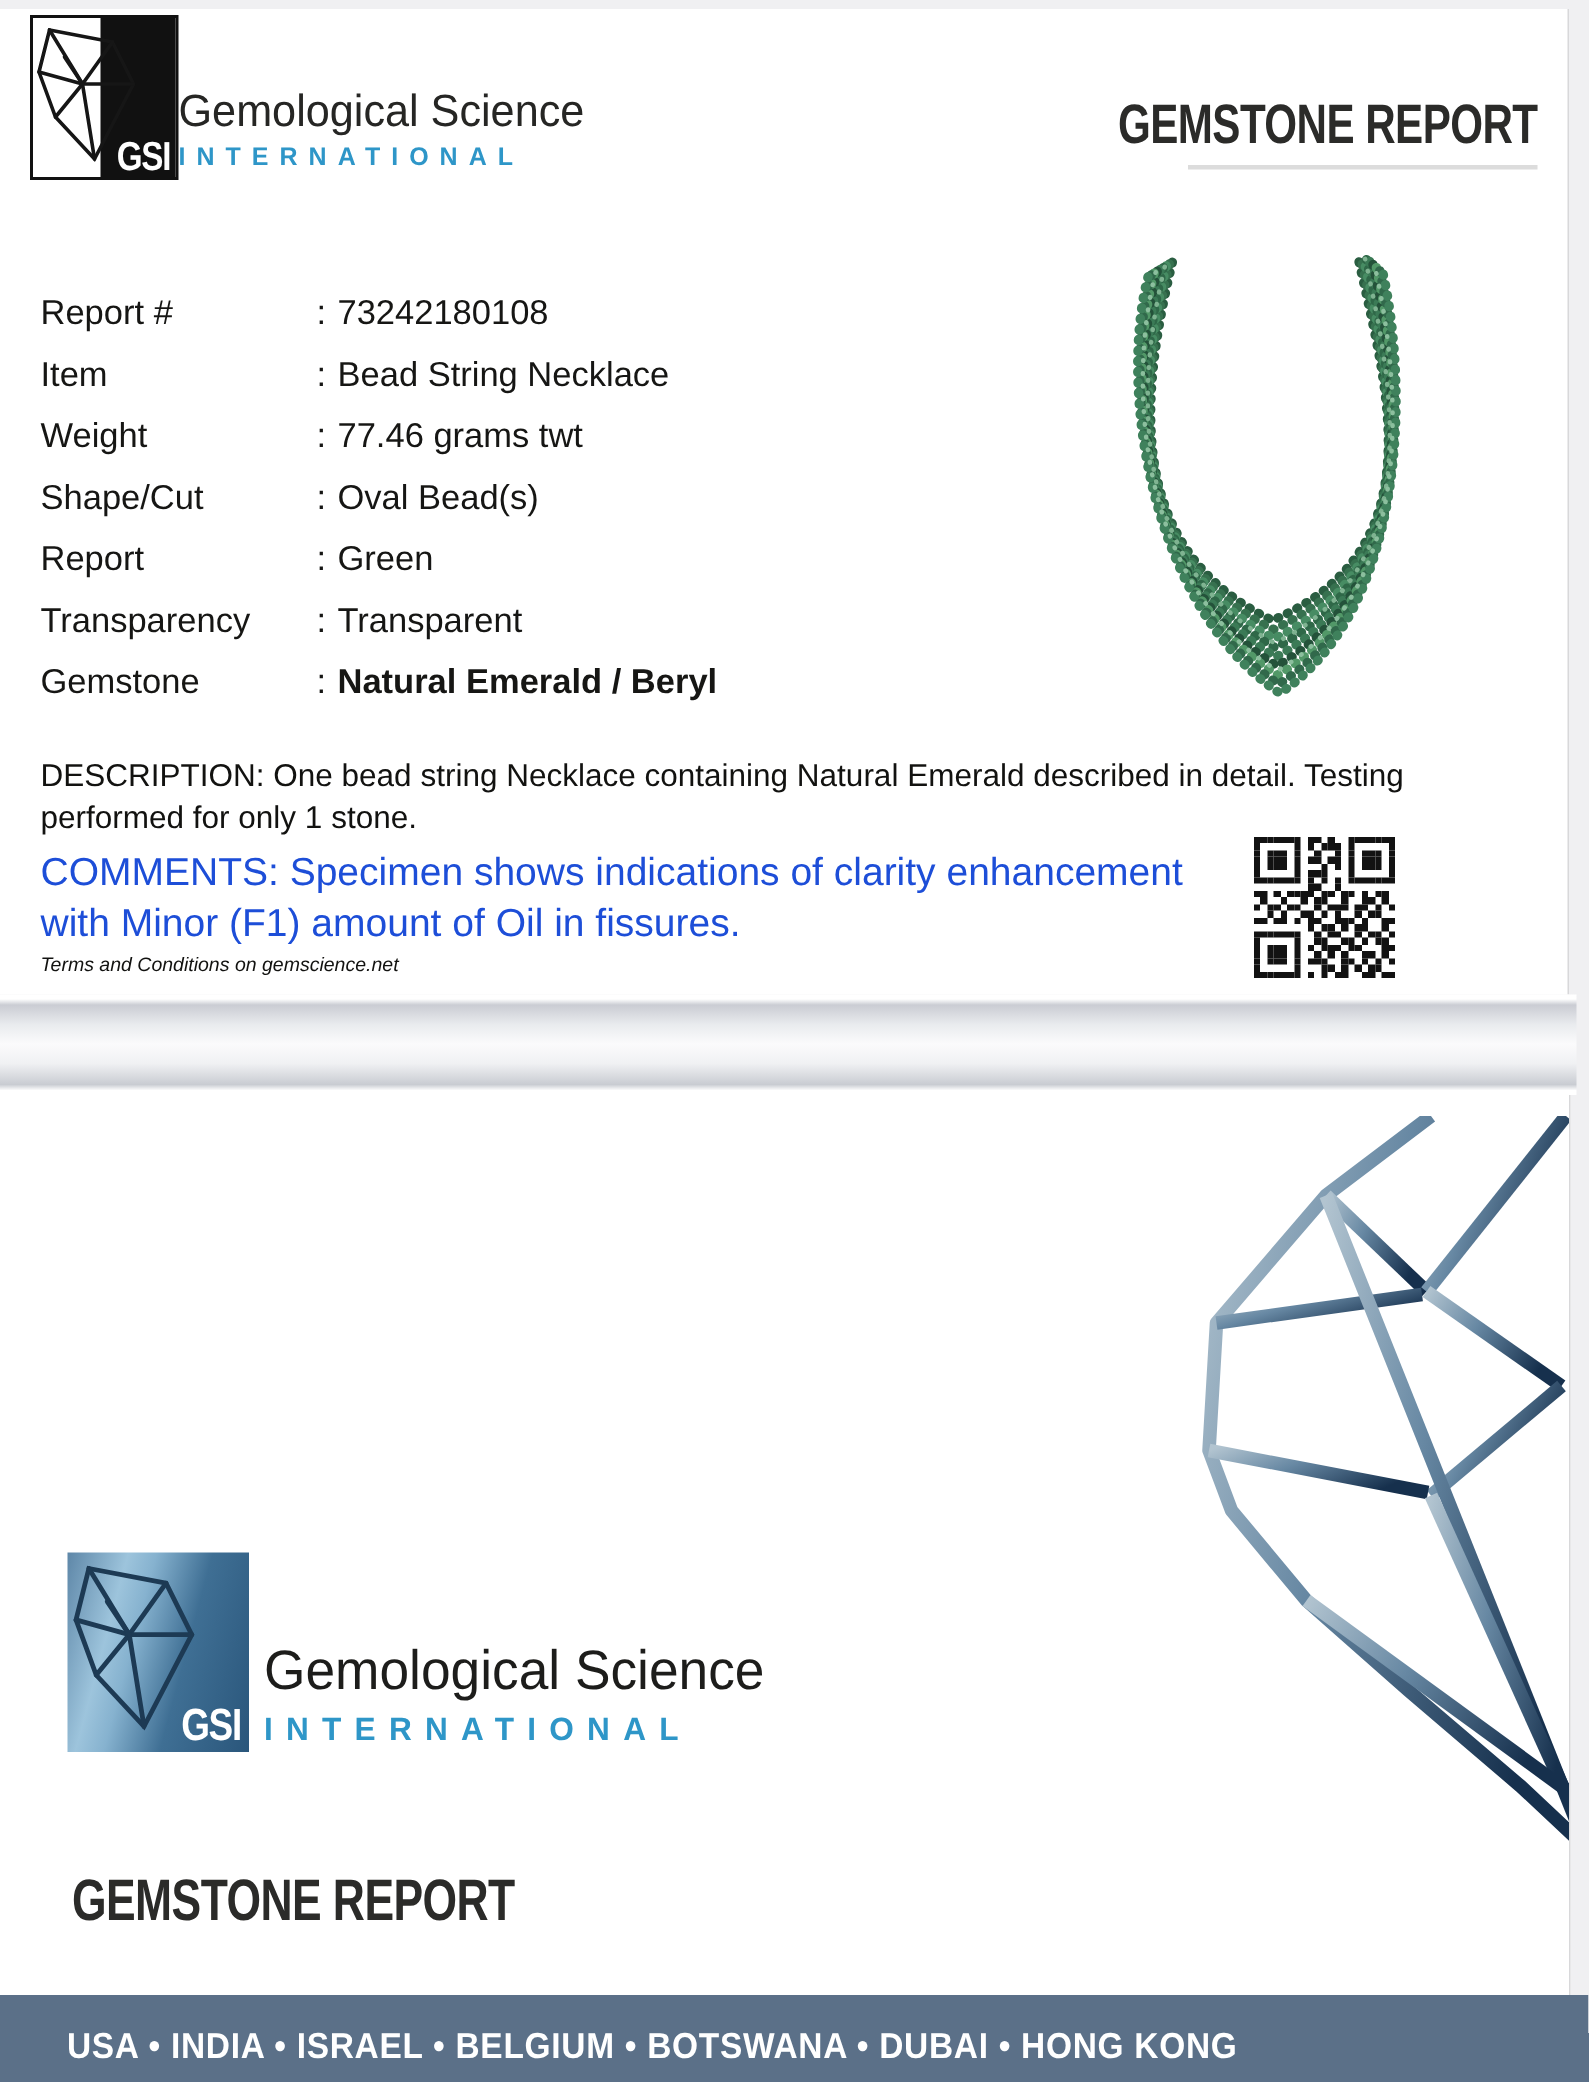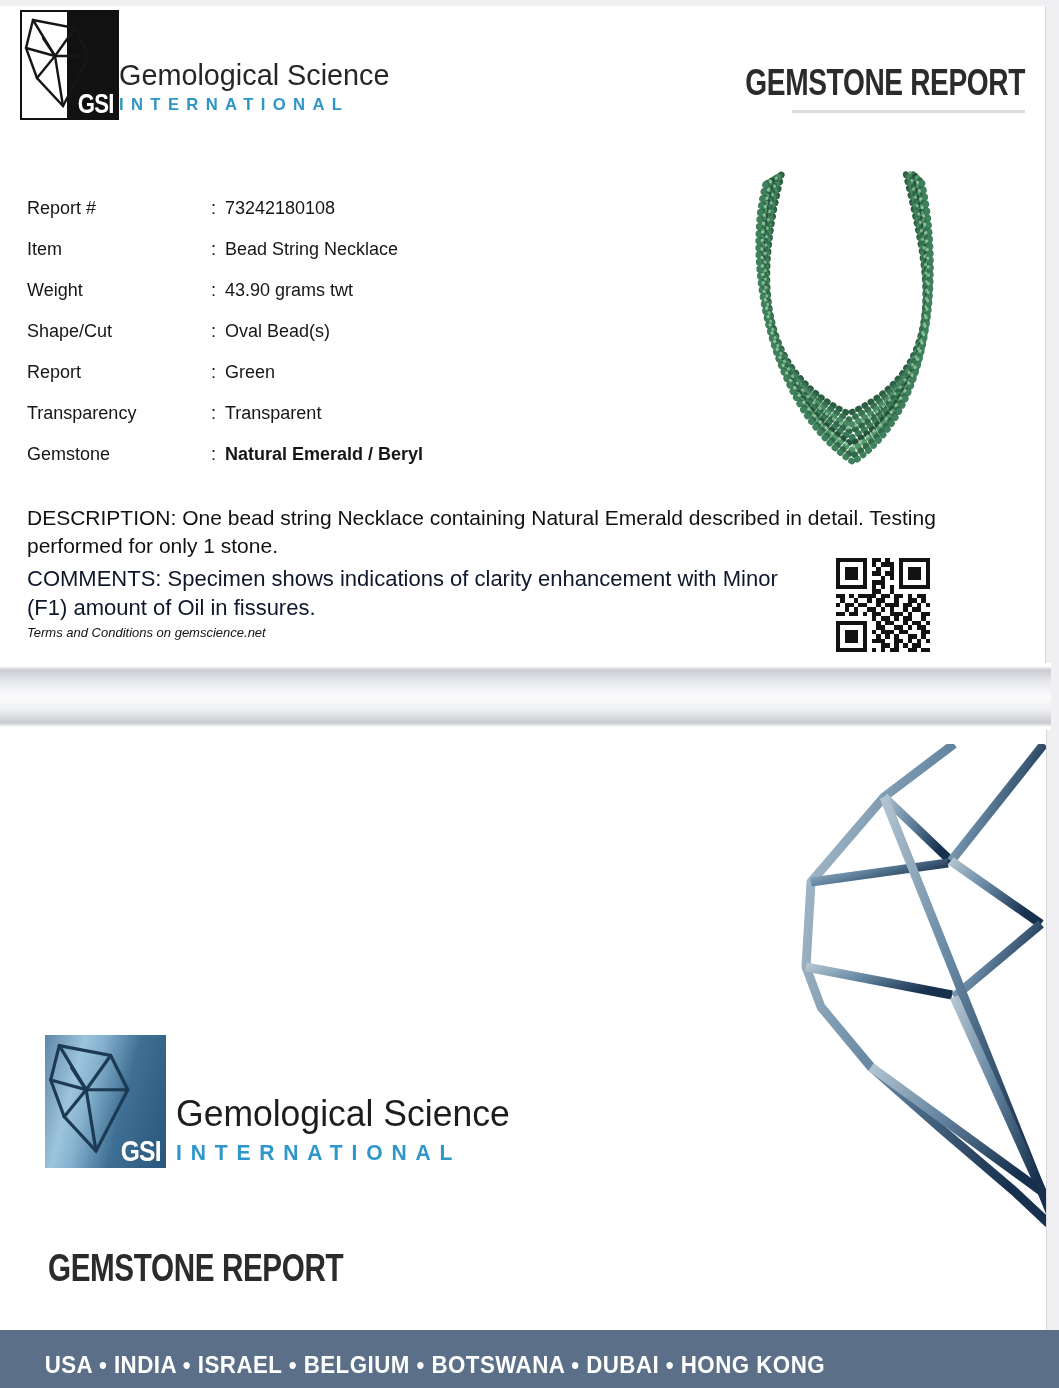--- a/index.html
+++ b/index.html
@@ -15,30 +15,30 @@
   .logo-box svg{position:absolute;left:1px;top:2px;}
   .gsi-word{position:absolute;right:3px;bottom:0px;color:#fff;font-weight:bold;font-size:27px;letter-spacing:-1px;transform:scaleX(.82);transform-origin:right bottom;line-height:1;}
   .brand{position:absolute;left:119px;top:52px;}
   .brand .b1{font-size:30px;color:#262624;letter-spacing:0;line-height:1.1;transform:scaleX(.96);transform-origin:left;}
   .brand .b2{font-size:17px;color:#2e96c8;letter-spacing:7.5px;margin-top:4px;font-weight:bold;transform:scaleX(.98);transform-origin:left;}
   .front-title{position:absolute;right:20px;top:58px;text-align:right;}
   .big-title{display:inline-block;font-size:37px;font-weight:bold;color:#2b2b29;letter-spacing:-.5px;transform:scaleX(.76);transform-origin:right;white-space:nowrap;line-height:1;}
   .front-title .rule{height:3px;width:233px;background:#dcdcdc;margin-top:9px;margin-left:auto;}
   
   .details{position:absolute;left:27px;top:182px;}
-  .drow{display:flex;align-items:center;height:41px;font-size:18px;color:#161614;}
+  .drow{display:flex;align-items:center;height:41px;font-size:23px;color:#161614;}
   .drow .lbl{width:184px;}
   .drow .sep{width:14px;}
   .drow.bold .val{font-weight:bold;}
   
   .necklace{position:absolute;left:733px;top:152px;width:258px;height:325px;}
   
   .notes{position:absolute;left:27px;top:498px;width:945px;}
   .desc{font-size:21px;line-height:1.32;color:#121210;}
-  .comments{font-size:22px;line-height:1.28;color:#0f172a;width:770px;margin-top:6px;}
+  .comments{font-size:26px;line-height:1.28;color:#1d4ed8;width:770px;margin-top:6px;}
   .terms{font-style:italic;font-size:13px;margin-top:3px;color:#121210;}
   
   .qr-block{position:absolute;left:836px;top:552px;display:flex;gap:14px;align-items:flex-start;flex-direction:column;}
   .qr{width:94px;height:94px;display:grid;grid-template-columns:repeat(21,1fr);grid-template-rows:repeat(21,1fr);background:#fff;}
   .qr .on{background:#121212;}
   .verify{font-size:23.5px;font-weight:bold;line-height:1.3;white-space:pre-line;color:#1b1b19;transform:scaleX(.94);transform-origin:left top;}
   
   .divider{position:absolute;left:0;top:663px;width:1051px;height:67px;
     background:linear-gradient(180deg,#ffffff 0px,#ffffff 3px,#caccd3 7px,#e9ebee 20px,#fbfbfc 33px,#f0f1f3 46px,#c9ccd2 60px,#ffffff 64px,#ffffff 67px);}
   
@@ -95,21 +95,21 @@
       <span class="val">73242180108</span>
     </div>
     <div class="drow">
       <span class="lbl">Item</span>
       <span class="sep">:</span>
       <span class="val">Bead String Necklace</span>
     </div>
     <div class="drow">
       <span class="lbl">Weight</span>
       <span class="sep">:</span>
-      <span class="val">43.90 grams twt</span>
+      <span class="val">77.46 grams twt</span>
     </div>
     <div class="drow">
       <span class="lbl">Shape/Cut</span>
       <span class="sep">:</span>
       <span class="val">Oval Bead(s)</span>
     </div>
     <div class="drow">
       <span class="lbl">Report</span>
       <span class="sep">:</span>
       <span class="val">Green</span>

